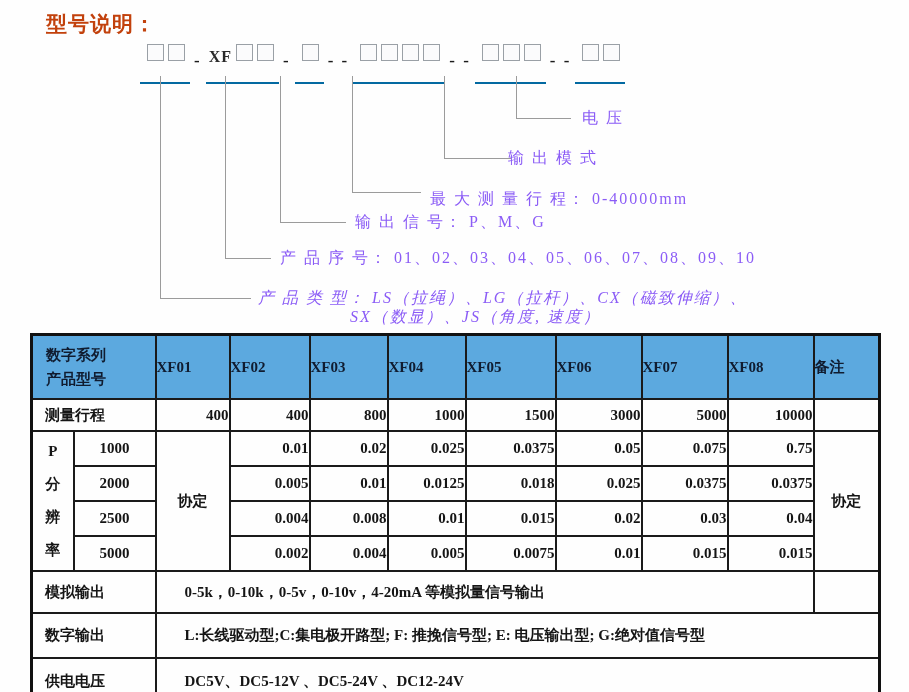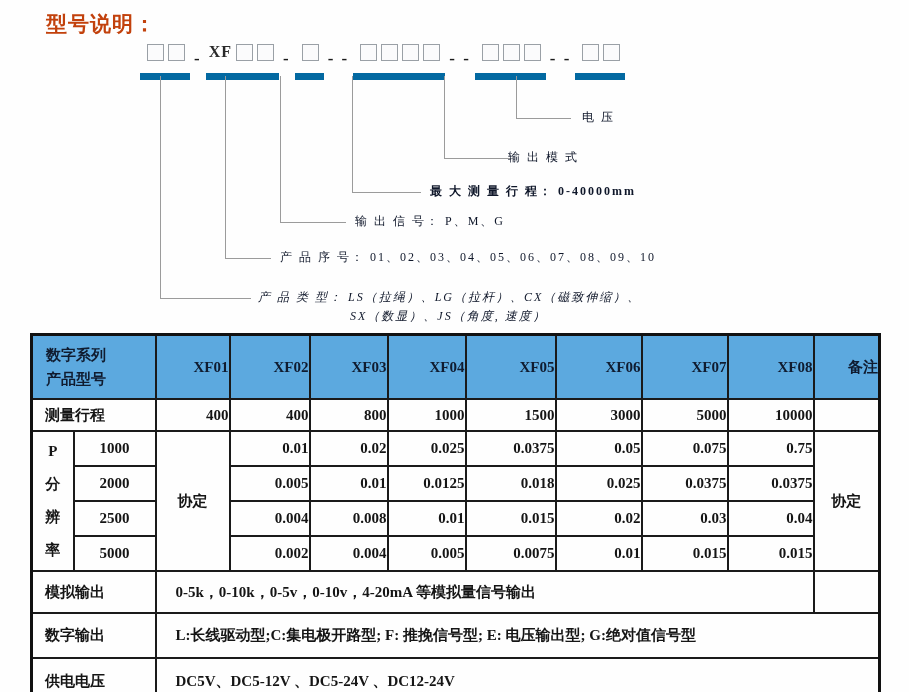--- a/index.html
+++ b/index.html
@@ -12,63 +12,63 @@
     position:absolute; left:46px; top:10px;
     font-family:"Liberation Sans","DejaVu Sans",sans-serif;
     font-size:21px; font-weight:bold; color:#c2410c; letter-spacing:1px;
   }
   
   #model-code {
     position:absolute; left:140px; top:42px;
     display:inline-flex; align-items:center;
   }
   .mgroup {
-    display:inline-flex; align-items:flex-start;
-    border-bottom:7px solid #0369a1; padding:2px 3px 8px 3px;
+    display:inline-flex; align-items:flex-end;
+    border-bottom:2px solid #0369a1; padding:2px 3px 17px 3px;
   }
   .mprefix {
     font-size:16px; font-weight:bold; color:#2a2a2a;
     letter-spacing:1px; margin-right:2px; line-height:16px;
   }
   .mbox {
     display:inline-block; width:15px; height:15px;
     border:1px solid #9aa0a6; background:#fbfbfc; margin:0 2px;
   }
   .msep {
     font-size:17px; font-weight:bold; color:#1b1b1b;
     margin:0 4px 4px 4px; letter-spacing:2px; white-space:pre;
   }
   
   .cline {
     position:absolute;
     border-left:1px solid #9b9b9b; border-bottom:1px solid #9b9b9b;
   }
   .clabel {
-    position:absolute; font-size:12px; color:#0f172a;
+    position:absolute; font-size:16px; color:#8b5cf6;
     letter-spacing:2px; white-space:nowrap; line-height:19px;
   }
   .clabel .l2 { display:block; margin-left:92px; }
   
   #spec {
     position:absolute; left:30px; top:333px; width:848px;
     border-collapse:collapse; table-layout:fixed;
     font-family:"Liberation Serif","DejaVu Serif",serif;
     font-weight:bold; font-size:15px; color:#151515;
     border:3px solid #111111;
   }
   #spec td { border:2px solid #1a1a1a; padding:0; overflow:hidden; }
-  #spec .hd { background:#5ca9df; color:#101c30; text-align:right; }
+  #spec .hd { background:#5ca9df; color:#101c30; text-align:left; }
   #spec .hd-left {
     text-align:left; padding-left:13px; white-space:pre-line; line-height:24px;
   }
   #spec .lbl { text-align:left; padding-left:12px; }
   #spec .val { text-align:right; padding-left:17px; }
   #spec .sub { text-align:center; }
   #spec .ctr { text-align:center; }
-  #spec .txt { text-align:left; padding-left:19px; }
+  #spec .txt { text-align:left; padding-left:28px; }
   #spec .vert div { height:33px; line-height:33px; text-align:center; }
   tr.r-head td   { height:62px; }
   tr.r-range td  { height:30px; }
   tr.r-res td    { height:33px; }
   tr.r-analog td { height:40px; }
   tr.r-digital td{ height:43px; }
   tr.r-power td  { height:45px; }
 </style>
 </head>
 <body>
@@ -111,21 +111,21 @@
 
   <div class="cline" style="left:516px; top:76px; height:42px;  width:54px;"></div>
   <div class="cline" style="left:444px; top:76px; height:82px;  width:66px;"></div>
   <div class="cline" style="left:352px; top:76px; height:116px; width:68px;"></div>
   <div class="cline" style="left:280px; top:76px; height:146px; width:65px;"></div>
   <div class="cline" style="left:225px; top:76px; height:182px; width:45px;"></div>
   <div class="cline" style="left:160px; top:76px; height:222px; width:90px;"></div>
 
   <span class="clabel" style="left:582px; top:108px;">电 压</span>
   <span class="clabel" style="left:508px; top:148px;">输 出 模 式</span>
-  <span class="clabel" style="left:430px; top:182px;font-weight:bold;">最 大 测 量 行 程： 0-40000mm</span>
+  <span class="clabel" style="left:430px; top:189px;">最 大 测 量 行 程： 0-40000mm</span>
   <span class="clabel" style="left:355px; top:212px;font-family:Liberation Serif, serif;">输 出 信 号： P、M、G</span>
   <span class="clabel" style="left:280px; top:248px;">产 品 序 号： 01、02、03、04、05、06、07、08、09、10</span>
   <span class="clabel" style="left:258px; top:288px;font-style:italic;">
     <span class="l1">产 品 类 型： LS（拉绳）、LG（拉杆）、CX（磁致伸缩）、</span>
     <span class="l2">SX（数显）、JS（角度, 速度）</span>
   </span>
 
   <table id="spec">
     <colgroup>
       <col style="width:42px">

